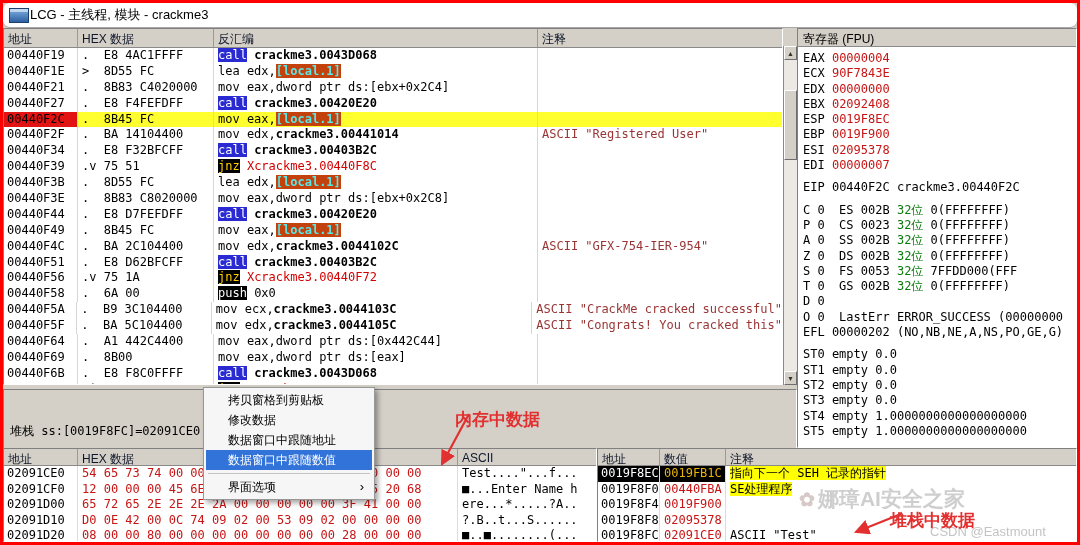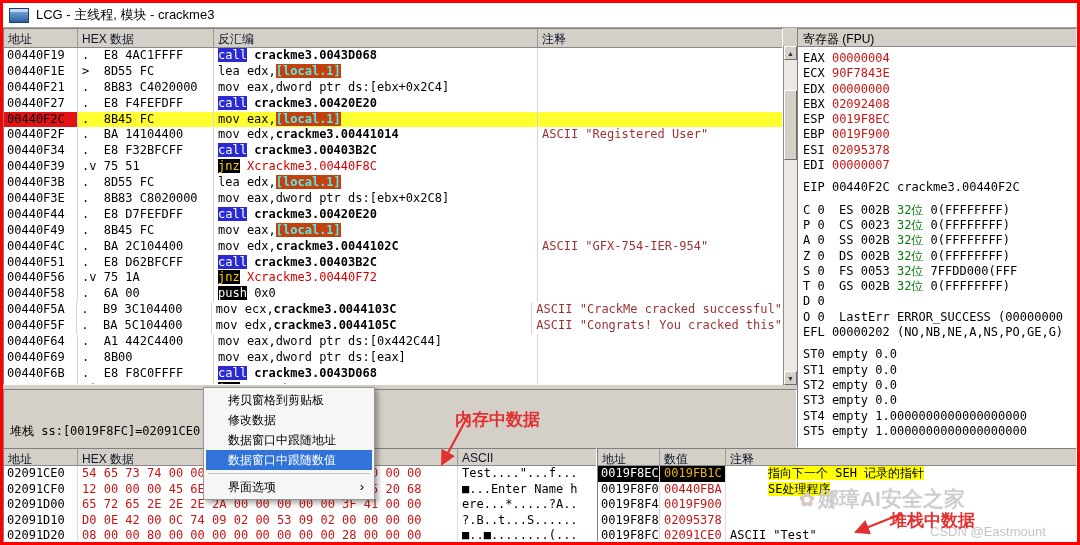--- a/index.html
+++ b/index.html
@@ -1,20 +1,20 @@
 <!DOCTYPE html>
 <html style="--cur-bg: #ffff30; --eip-bg: #e21313; --call-bg: #2a2ad2; --jump-fg: #ffcc00; --local-fg: #58e8e8; --target-fg: #d40000; --comment-fg: #9a3434; --value-red: #c81414; --bits-green: #0a7a0a; --menu-blue: #3273d9; --anno-red: #e23030; --note-yellow: #ffff00;"><head>
 <meta charset="utf-8">
 <style>
   html,body{margin:0;padding:0;background:#ffffff;}
   .frame{position:relative;width:1080px;height:545px;box-sizing:border-box;border:3px solid #ff0000;
          background:#d4d0c8;overflow:hidden;font-family:"Liberation Sans",sans-serif;}
   
   .titlebar{position:absolute;left:0;top:0;width:1074px;height:25px;background:#ffffff;
-            border-bottom:1px solid #a8a8a8;display:flex;align-items:center;gap:7px;padding-left:6px;box-sizing:border-box;}
+            border-bottom:1px solid #a8a8a8;display:flex;align-items:center;gap:1px;padding-left:6px;box-sizing:border-box;border-radius:7px;}
   .appicon{width:18px;height:13px;background:linear-gradient(#7fb0e2,#2d5fa0);border:1px solid #1d3f70;
            box-shadow:inset 0 3px 0 rgba(255,255,255,.55);}
   .title-text{font-size:13px;color:#000;}
   
   .sunken{border:1px solid;border-color:#808080 #ffffff #ffffff #808080;box-sizing:border-box;}
   .hdrbar{background:#d4d0c8;border-bottom:1px solid #8a8a8a;display:flex;font-size:12px;color:#0f172a;}
   .hc{padding:2px 4px;border-right:1px solid #9a9a9a;box-sizing:border-box;white-space:nowrap;overflow:hidden;}
   
   .disasm-pane{position:absolute;left:0;top:25px;width:780px;height:357px;background:#fff;overflow:hidden;}
   .dz-header{height:18px;}
@@ -60,21 +60,21 @@
   #dump-rows,#stack-rows{font:12px/15.6px "DejaVu Sans Mono",monospace;white-space:pre;}
   .mrow,.srow{display:flex;height:15.6px;}
   .m-addr{width:74px;padding-left:3px;border-right:1px solid #dcdcdc;box-sizing:border-box;}
   .m-hex{width:380px;padding-left:4px;color:var(--value-red,#c81414);border-right:1px solid #dcdcdc;box-sizing:border-box;overflow:hidden;}
   .m-ascii{flex:1;padding-left:4px;color:#000;}
   .s-addr{width:62px;padding-left:3px;border-right:1px solid #dcdcdc;box-sizing:border-box;}
   .s-val{width:66px;padding-left:4px;color:var(--value-red,#c81414);border-right:1px solid #dcdcdc;box-sizing:border-box;}
   .s-cmt{flex:1;padding-left:4px;color:#000;}
   .srow.sel .s-addr{background:#000;color:#fff;}
   .srow.sel .s-val{background:#000;color:#eab308;}
-  .s-cmt .hl{background:var(--note-yellow,#ffff00);margin-left:38px;}
+  .s-cmt .hl{background:var(--note-yellow,#ffff00);}
   
   .ctx-menu{position:absolute;left:200px;top:384px;width:172px;background:#f6f6f6;border:1px solid #979797;
             box-shadow:3px 3px 5px rgba(0,0,0,.35);padding:2px;z-index:40;box-sizing:border-box;}
   .mi{height:20px;line-height:20px;padding:0 18px 0 22px;font-size:12px;color:#000;position:relative;white-space:nowrap;}
   .mi.hl{background:var(--menu-blue,#3273d9);color:#fff;}
   .menu-sep{height:1px;background:#c4c4c4;margin:3px 2px;}
   .sub-arrow{position:absolute;right:8px;top:0;font-size:13px;}
   
   .red-label{position:absolute;color:var(--anno-red,#e23030);font-weight:bold;font-size:17px;z-index:60;white-space:nowrap;margin-top:13px;}
   #mem-label{left:452px;top:392px;}

